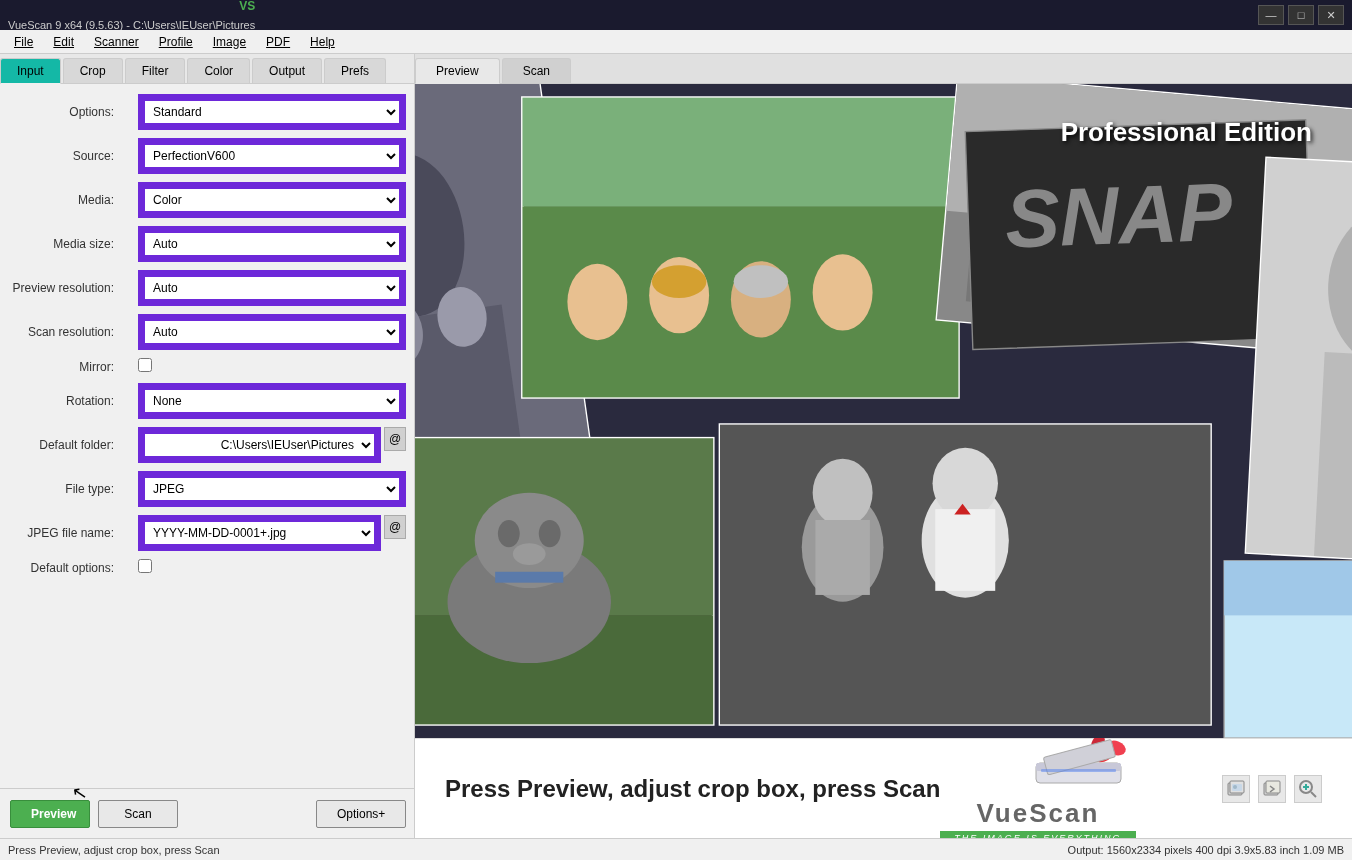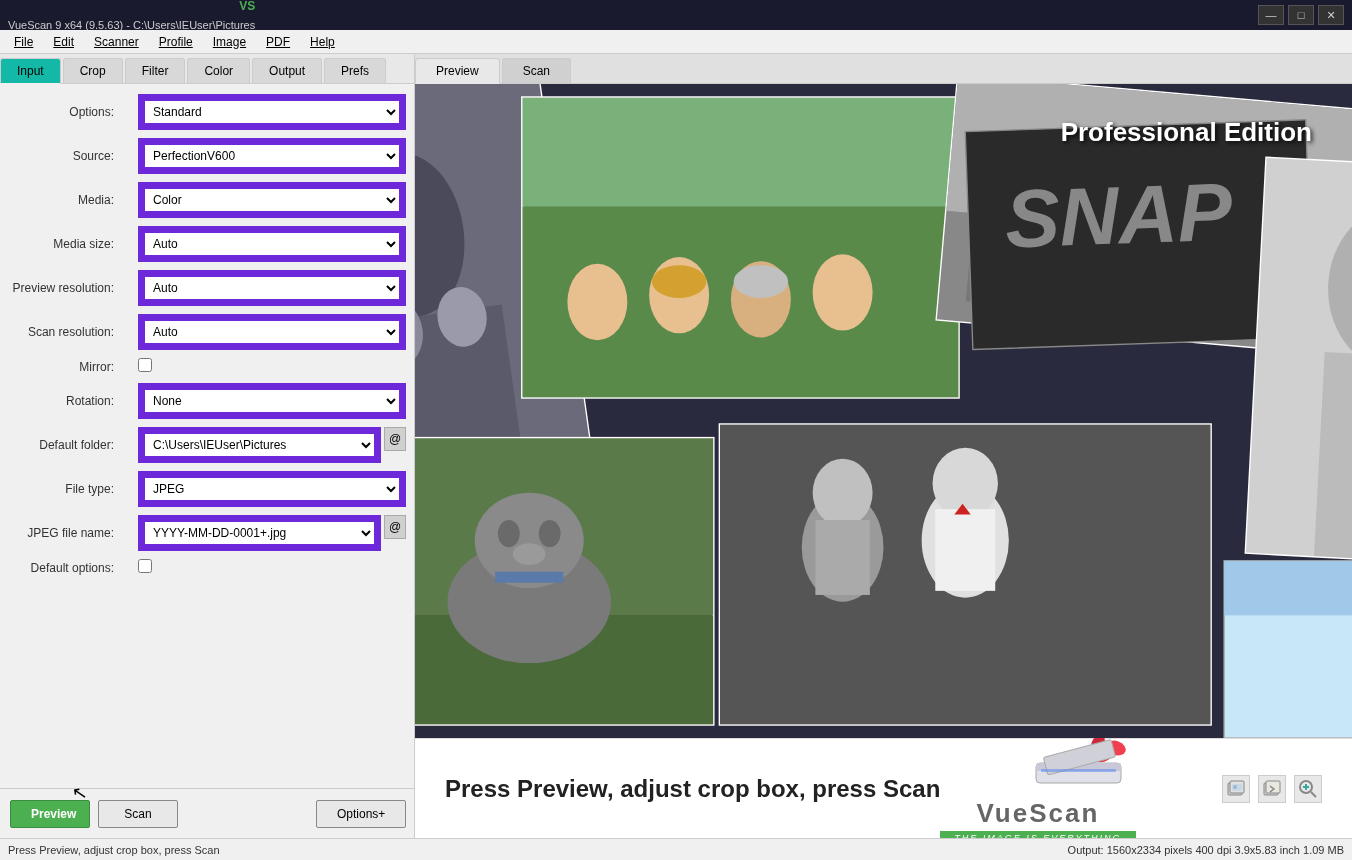--- a/index.html
+++ b/index.html
@@ -477,21 +477,21 @@
             <option>90 CW</option>
             <option>90 CCW</option>
             <option>180</option>
           </select>
         </div>
       </div>
 
       <div class="form-row">
         <div class="form-label">Default folder:</div>
         <div class="form-control" style="display:flex;">
-          <select class="form-select" style="flex:1;">
+          <select class="form-select" style="flex:1;text-align:right;">
             <option>C:\Users\IEUser\Pictures</option>
           </select>
           <div class="at-btn">@</div>
         </div>
       </div>
 
       <div class="form-row">
         <div class="form-label">File type:</div>
         <div class="form-control">
           <select class="form-select">

